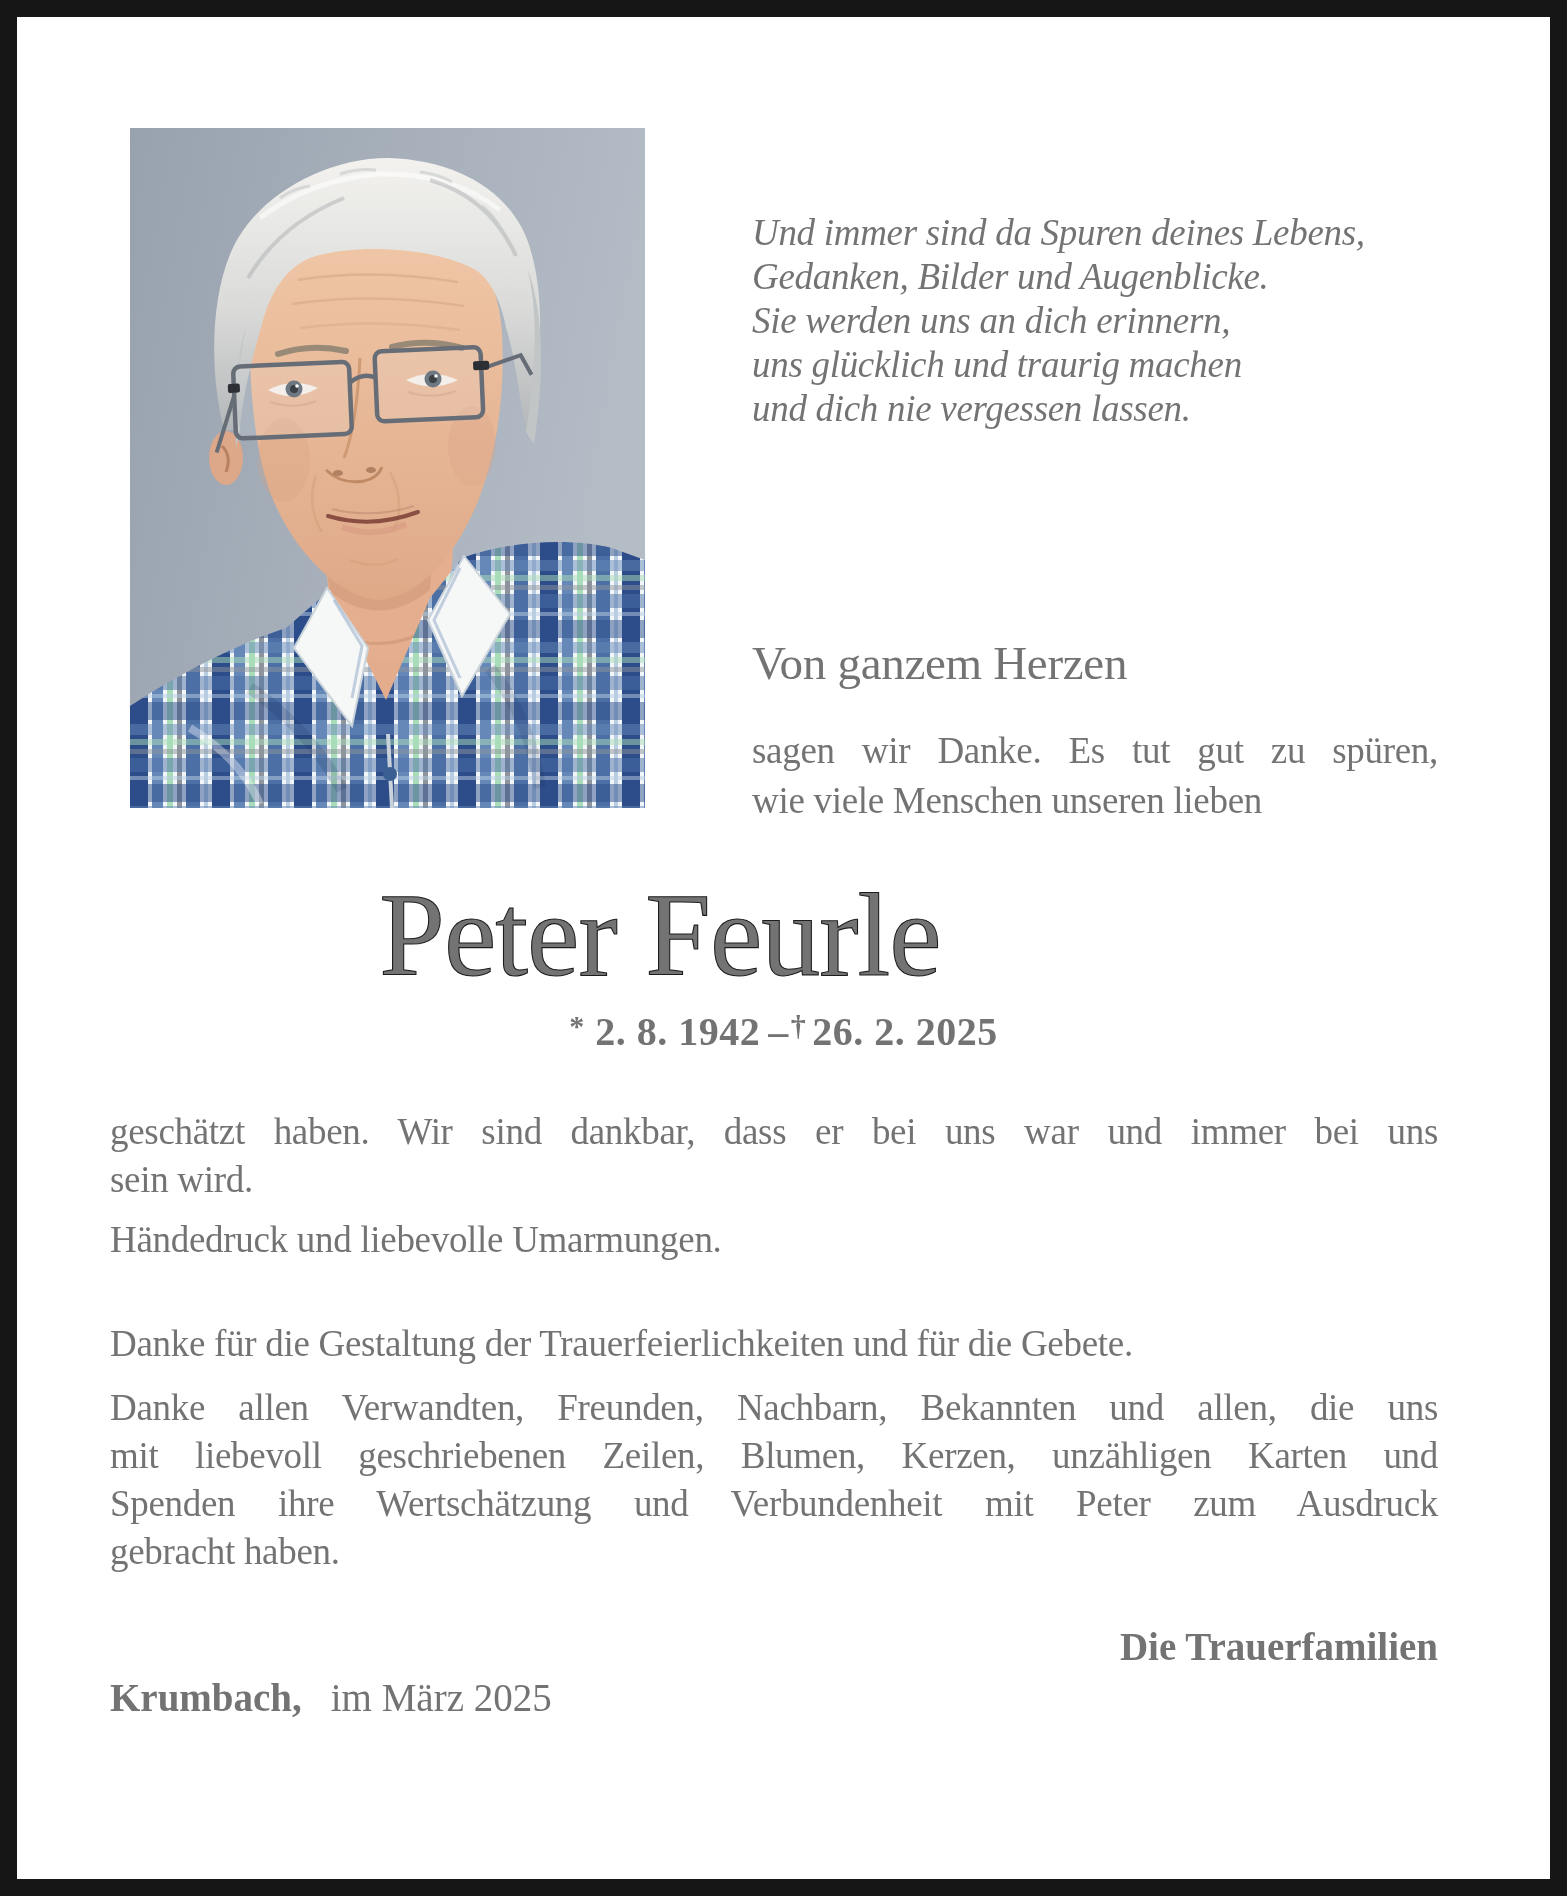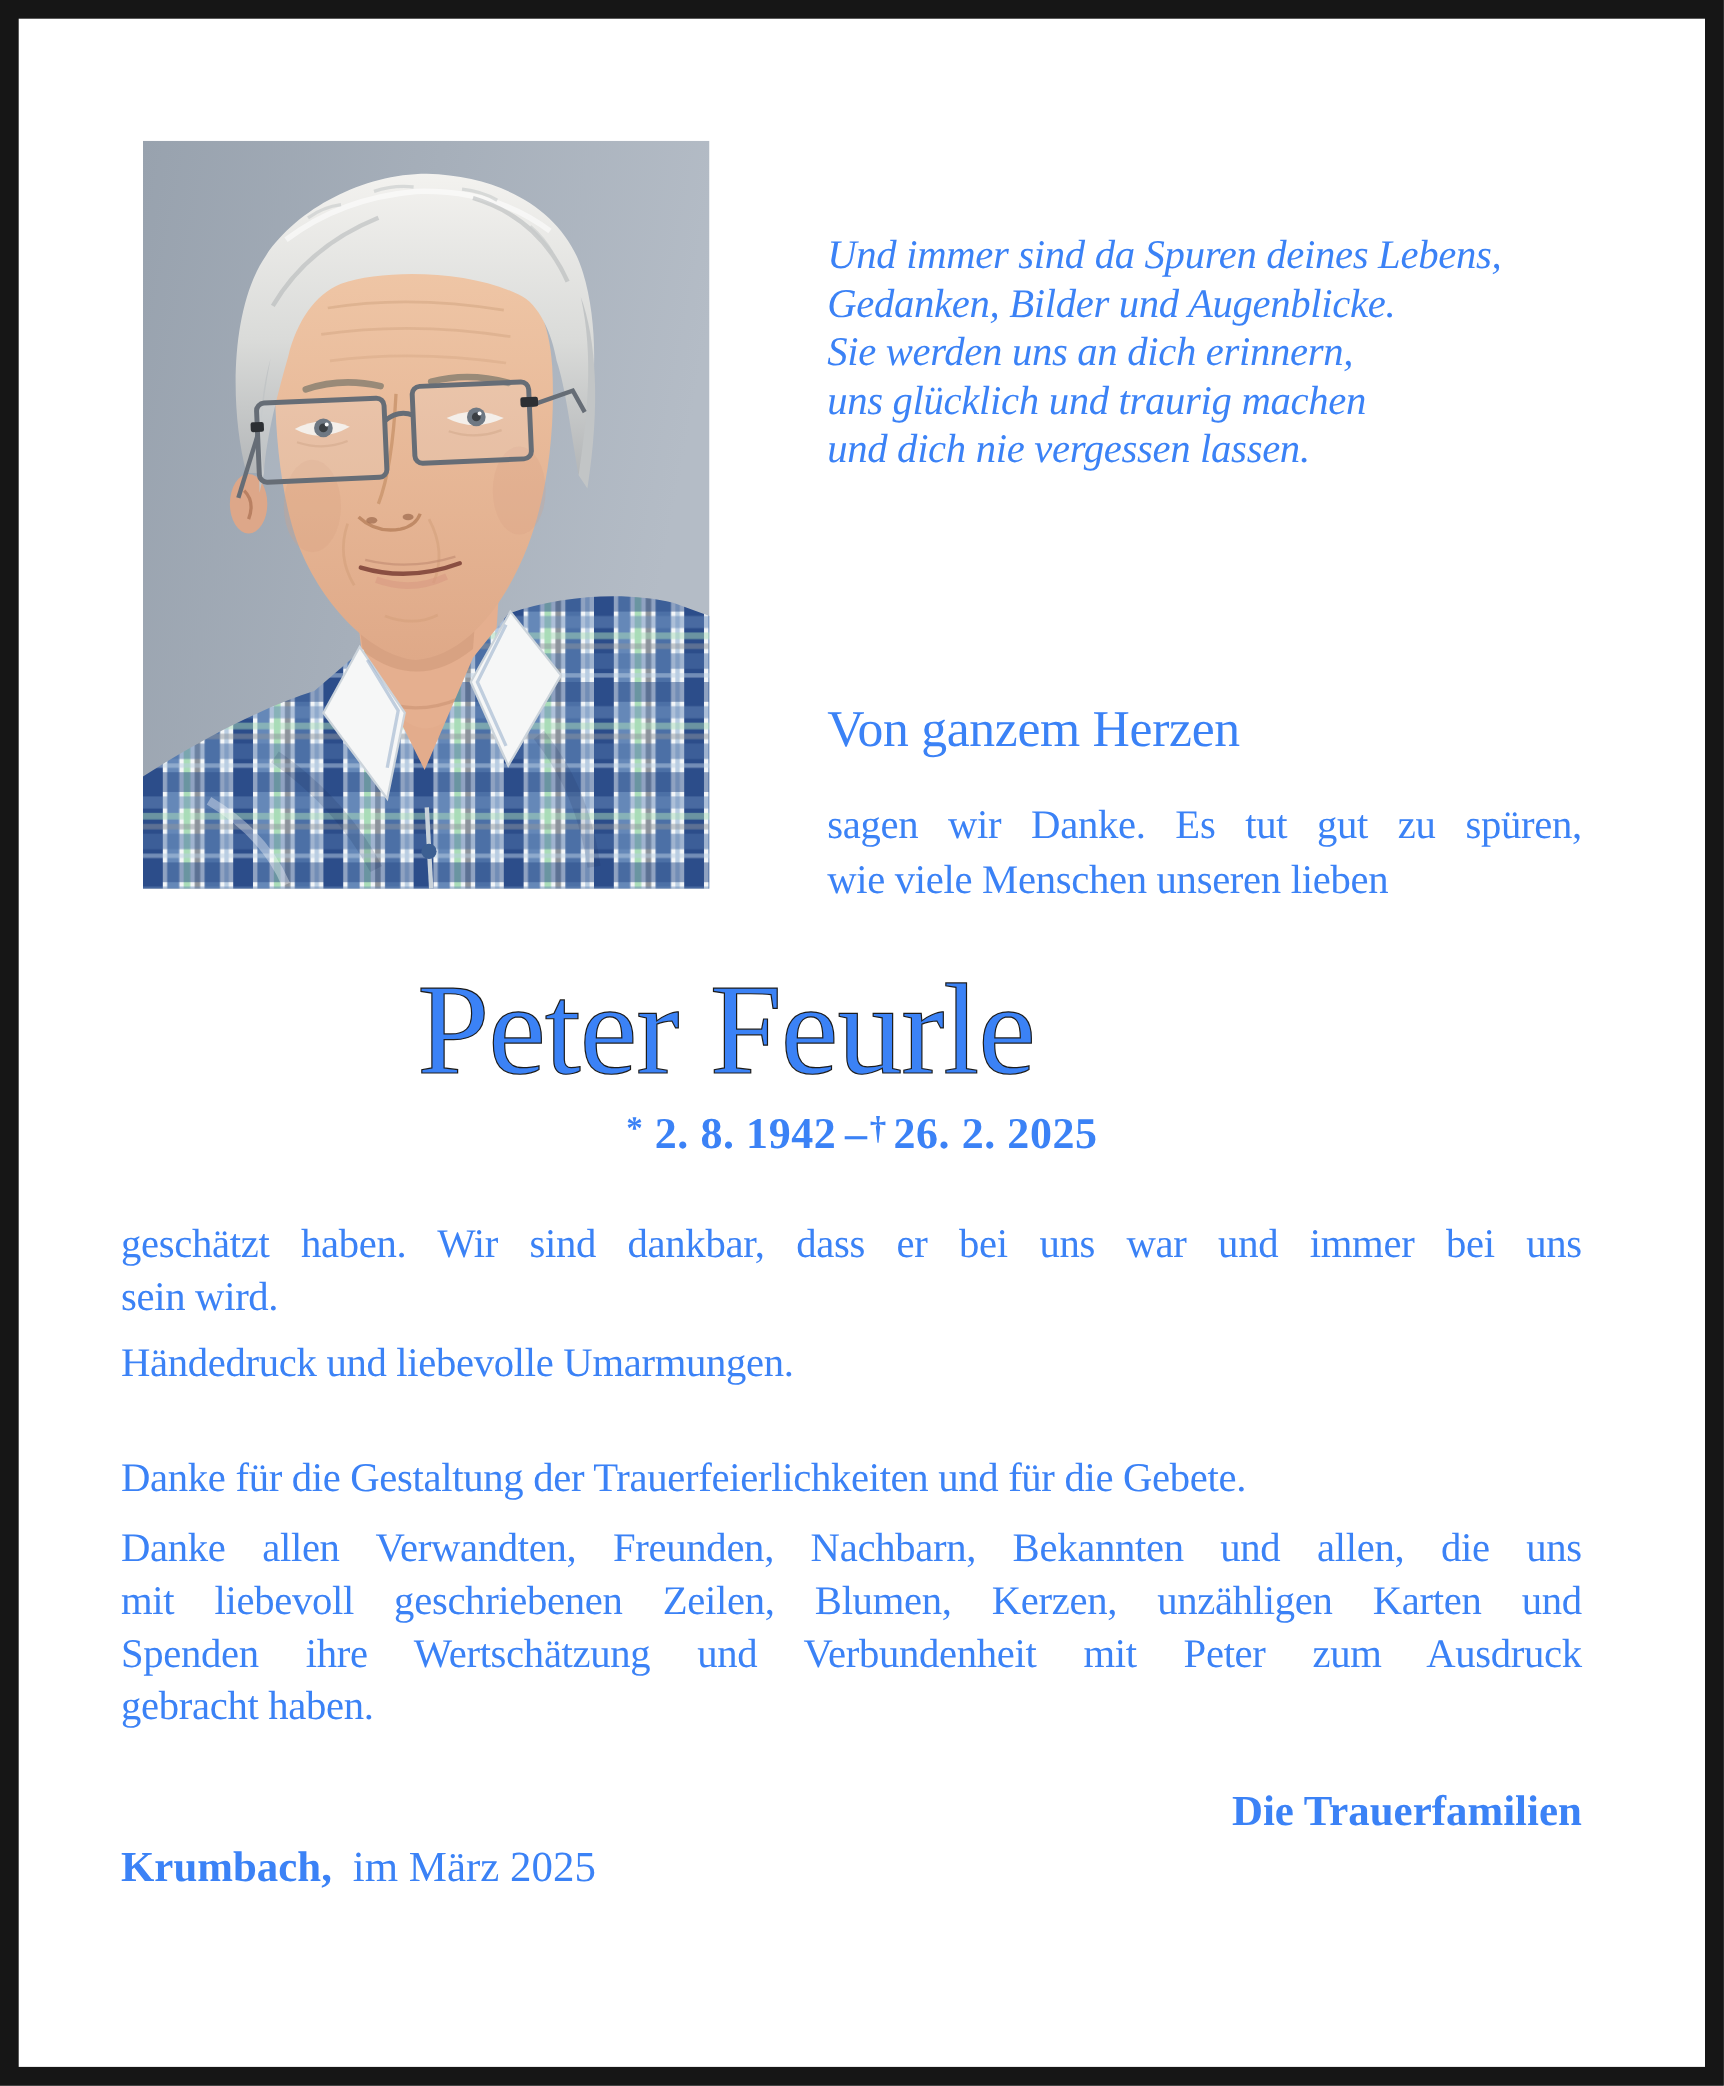--- a/index.html
+++ b/index.html
@@ -1,17 +1,17 @@
 <!DOCTYPE html>
 <html><head>
 <meta charset="utf-8">
 <style>
   html,body{margin:0;padding:0;background:#3a3a3a;}
   .page{position:relative;width:1567px;height:1896px;background:#161616;overflow:hidden;
-        font-family:"Liberation Serif",serif;color:#3b82f6;}
+        font-family:"Liberation Serif",serif;color:#737373;}
   .sheet{position:absolute;left:17px;top:17px;width:1533px;height:1862px;background:#ffffff;}
   .abs{position:absolute;}
 
   .photo{left:113px;top:111px;width:515px;height:680px;}
   .photo svg{display:block;width:100%;height:100%;}
 
   .poem{left:735px;top:194px;font-style:italic;font-size:37px;line-height:44px;
         letter-spacing:-0.3px;white-space:nowrap;}
 
   .vgh{left:735px;top:618px;font-size:47px;line-height:56px;letter-spacing:-0.3px;}
@@ -27,21 +27,21 @@
   .dates .sym{font-size:30px;vertical-align:9px;}
   .dates .dash{margin:0 2px 0 8px;}
   .dates .sym-death{margin-right:6px;}
 
   .bodypar{left:93px;width:1328px;font-size:37px;line-height:48px;letter-spacing:-0.3px;}
   .p1{top:1091px;} .p2{top:1199px;} .p3{top:1303px;} .p4{top:1367px;}
 
   .signature{left:93px;top:1578px;width:1328px;text-align:right;font-weight:bold;
              font-size:39px;line-height:48px;margin-top:28px;}
   .placedate{left:93px;top:1657px;font-size:39px;line-height:48px;}
-  .placedate .place{font-weight:bold;margin-right:19px;}
+  .placedate .place{font-weight:bold;margin-right:29px;}
 </style>
 </head>
 <body>
 
 <div class="page">
   <div class="sheet">
 
     <div class="abs photo">
       <svg viewBox="0 0 515 680" xmlns="http://www.w3.org/2000/svg">
         <defs>

